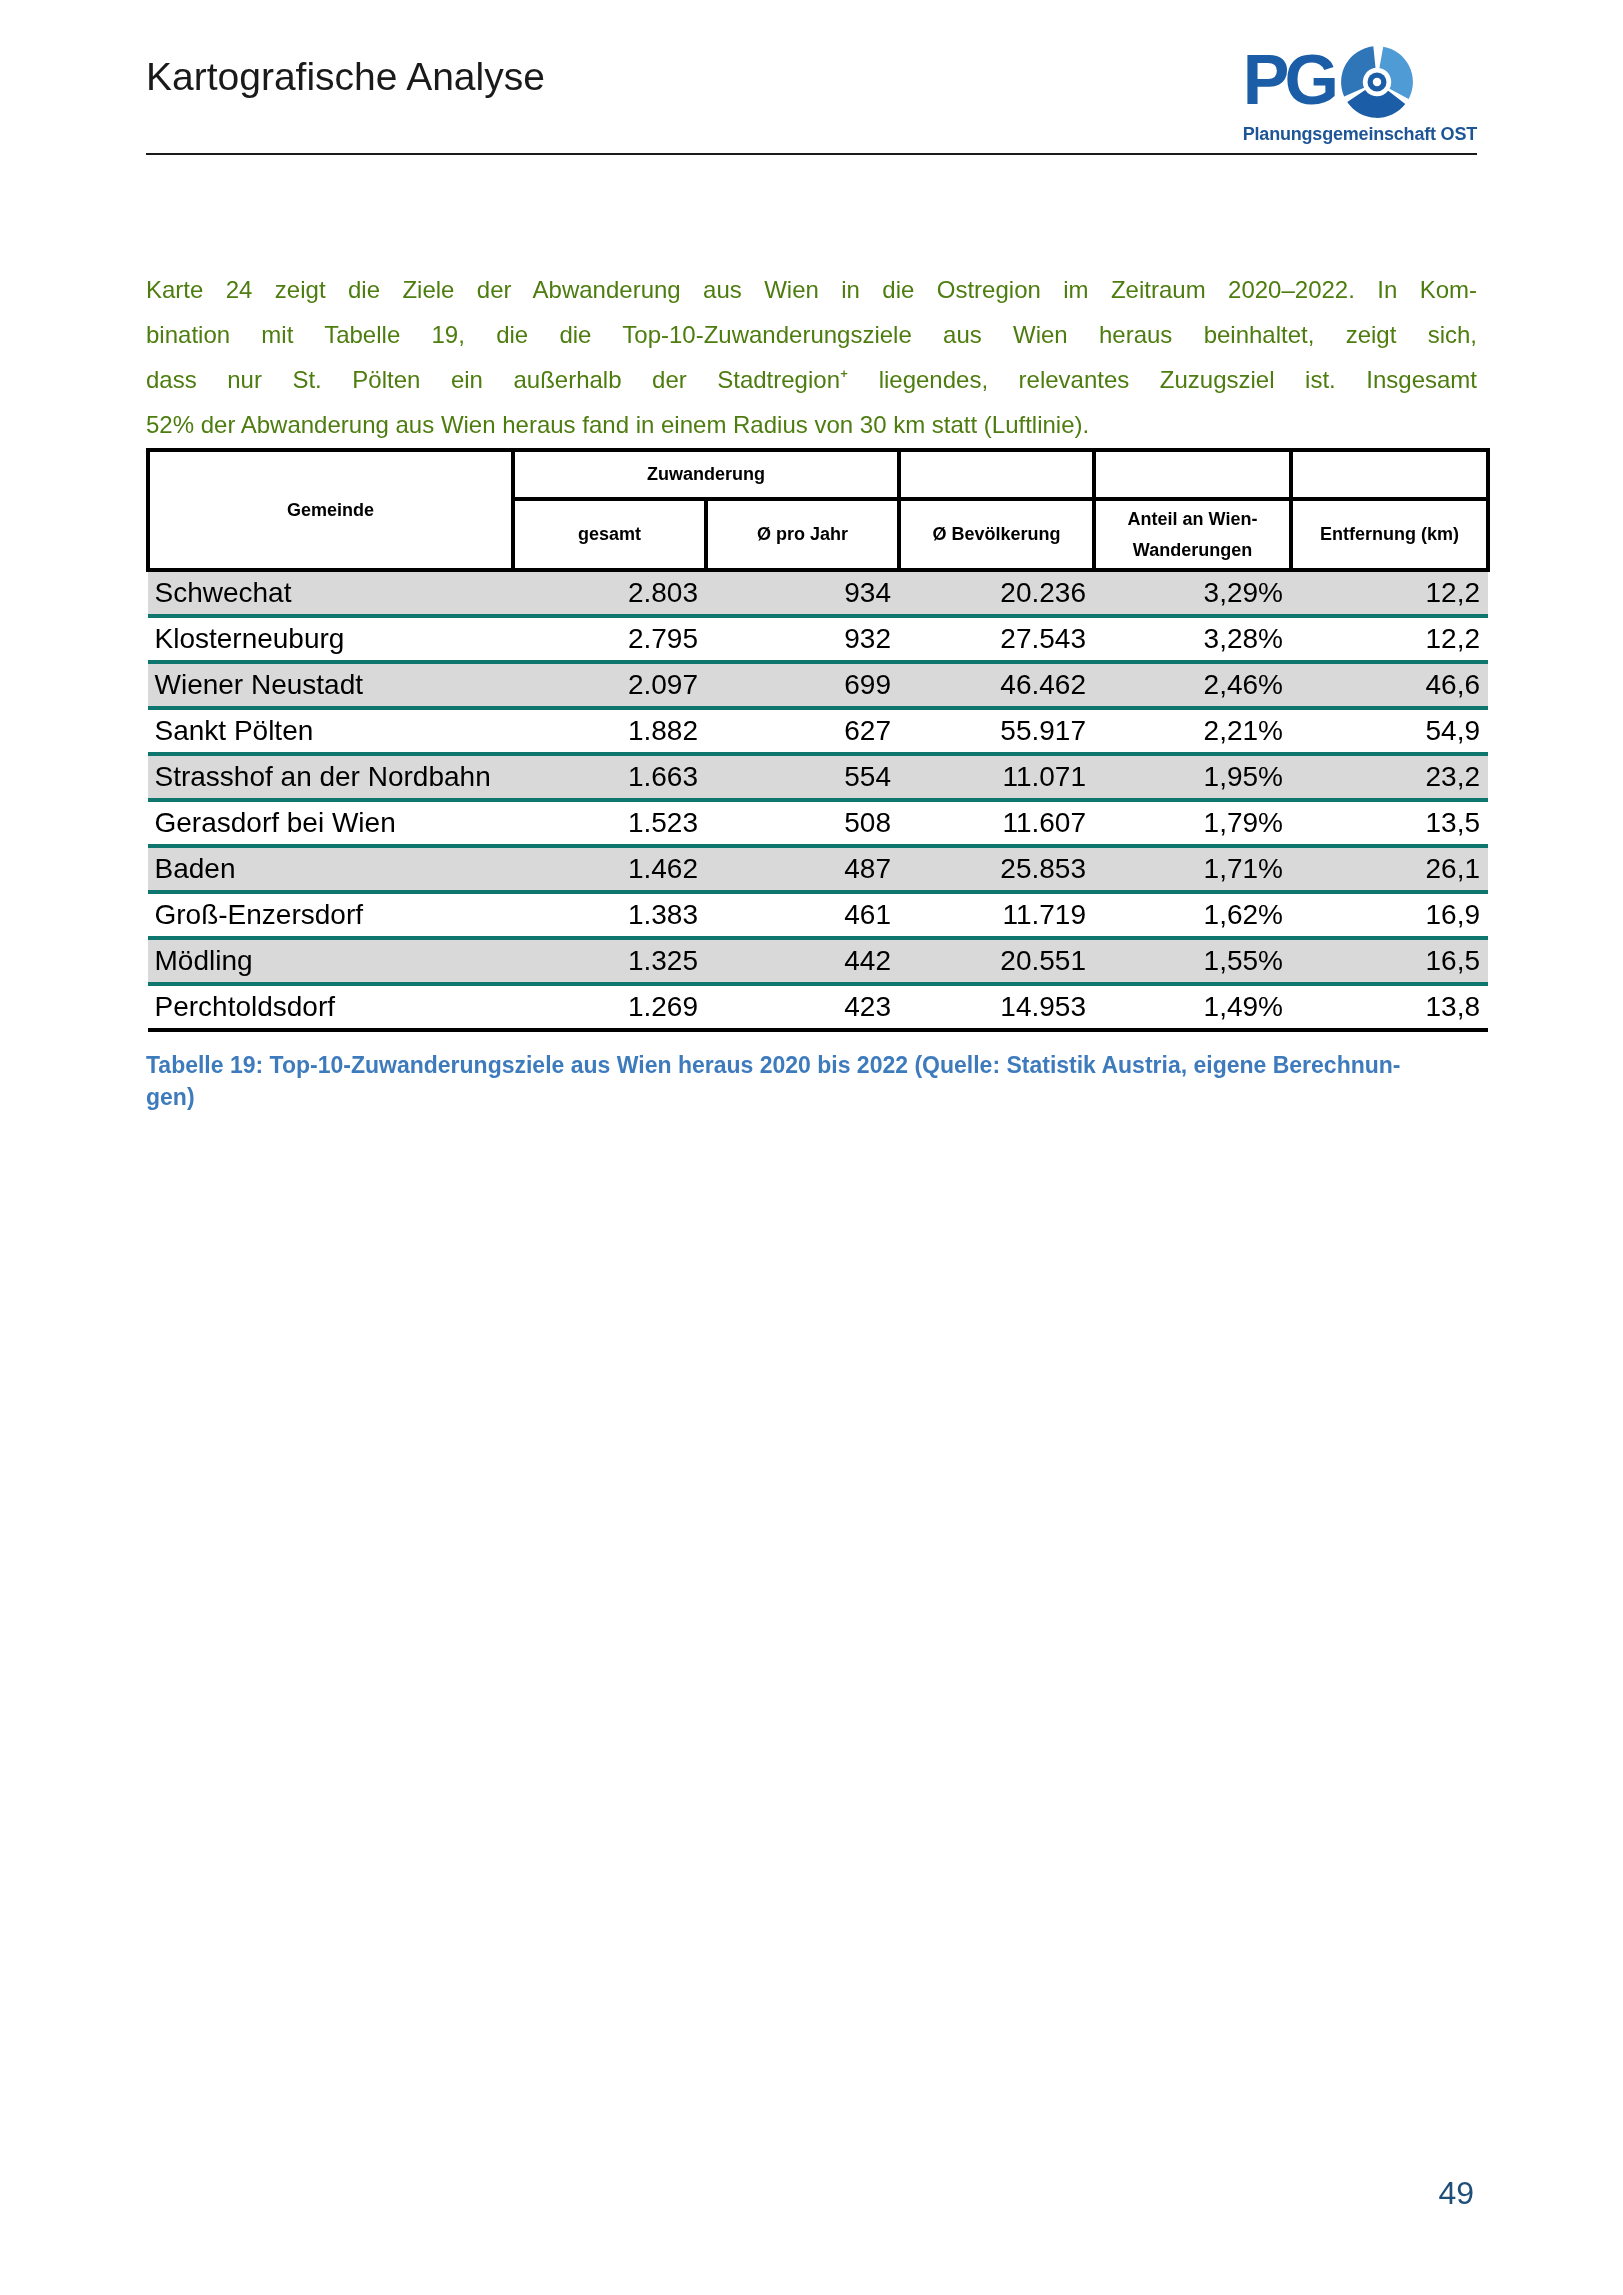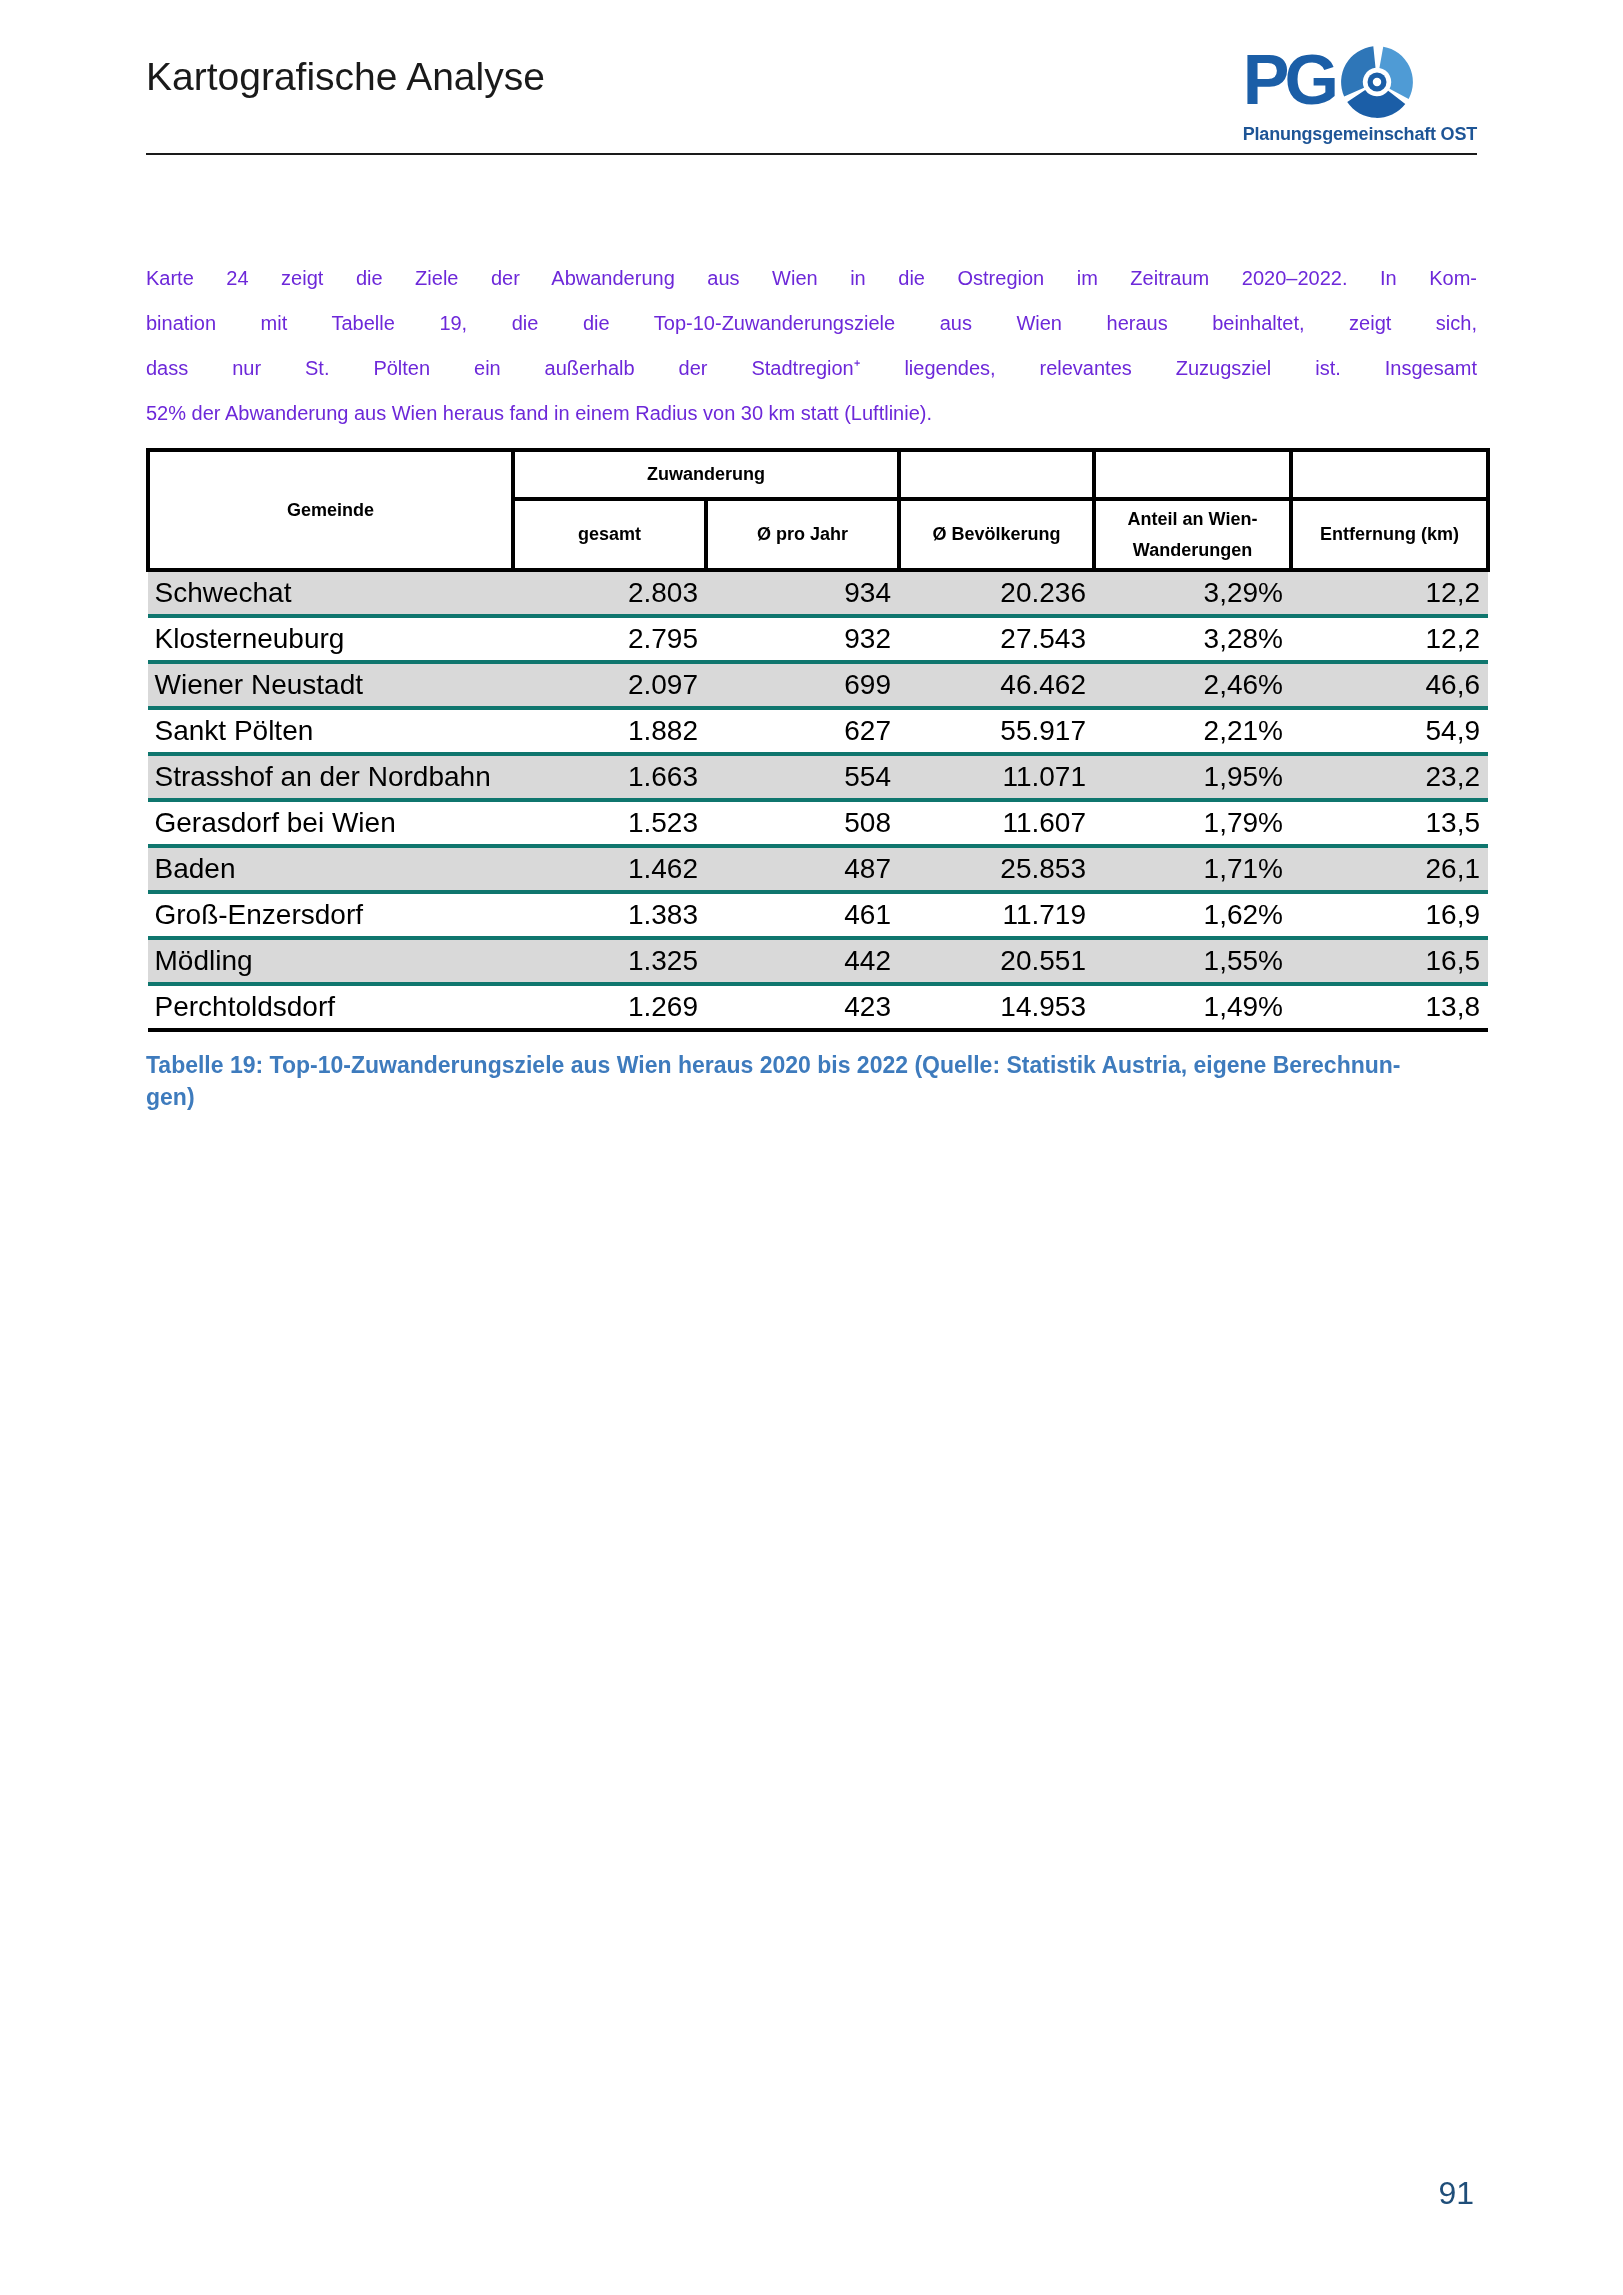--- a/index.html
+++ b/index.html
@@ -56,25 +56,25 @@
   }
   .rule{
     position:absolute;
     left:146px; right:146px; top:153px;
     height:2.4px;
     background:#1a1a1a;
   }
   
   .intro{
     position:absolute;
-    left:146px; top:256px;
+    left:146px; top:267px;
     width:1331px;
-    font-size:20px;
+    font-size:24px;
     line-height:45px;
-    color:#6d28d9;
+    color:#4d7c0f;
   }
   .iline{white-space:normal;}
   .iline.just{text-align:justify;text-align-last:justify;}
   
   table.tbl{
     position:absolute;
     left:146px; top:448px;
     width:1341px;
     border-collapse:collapse;
     table-layout:fixed;
@@ -262,16 +262,16 @@
           <td class="num">13,8</td>
         </tr>
       </tbody>
   </table>
 
   <div class="caption">
     <div>Tabelle 19: Top-10-Zuwanderungsziele aus Wien heraus 2020 bis 2022 (Quelle: Statistik Austria, eigene Berechnun-</div>
     <div>gen)</div>
   </div>
 
-  <div class="pagenum">91</div>
+  <div class="pagenum">49</div>
 
 </div>
 
 
 </body></html>

